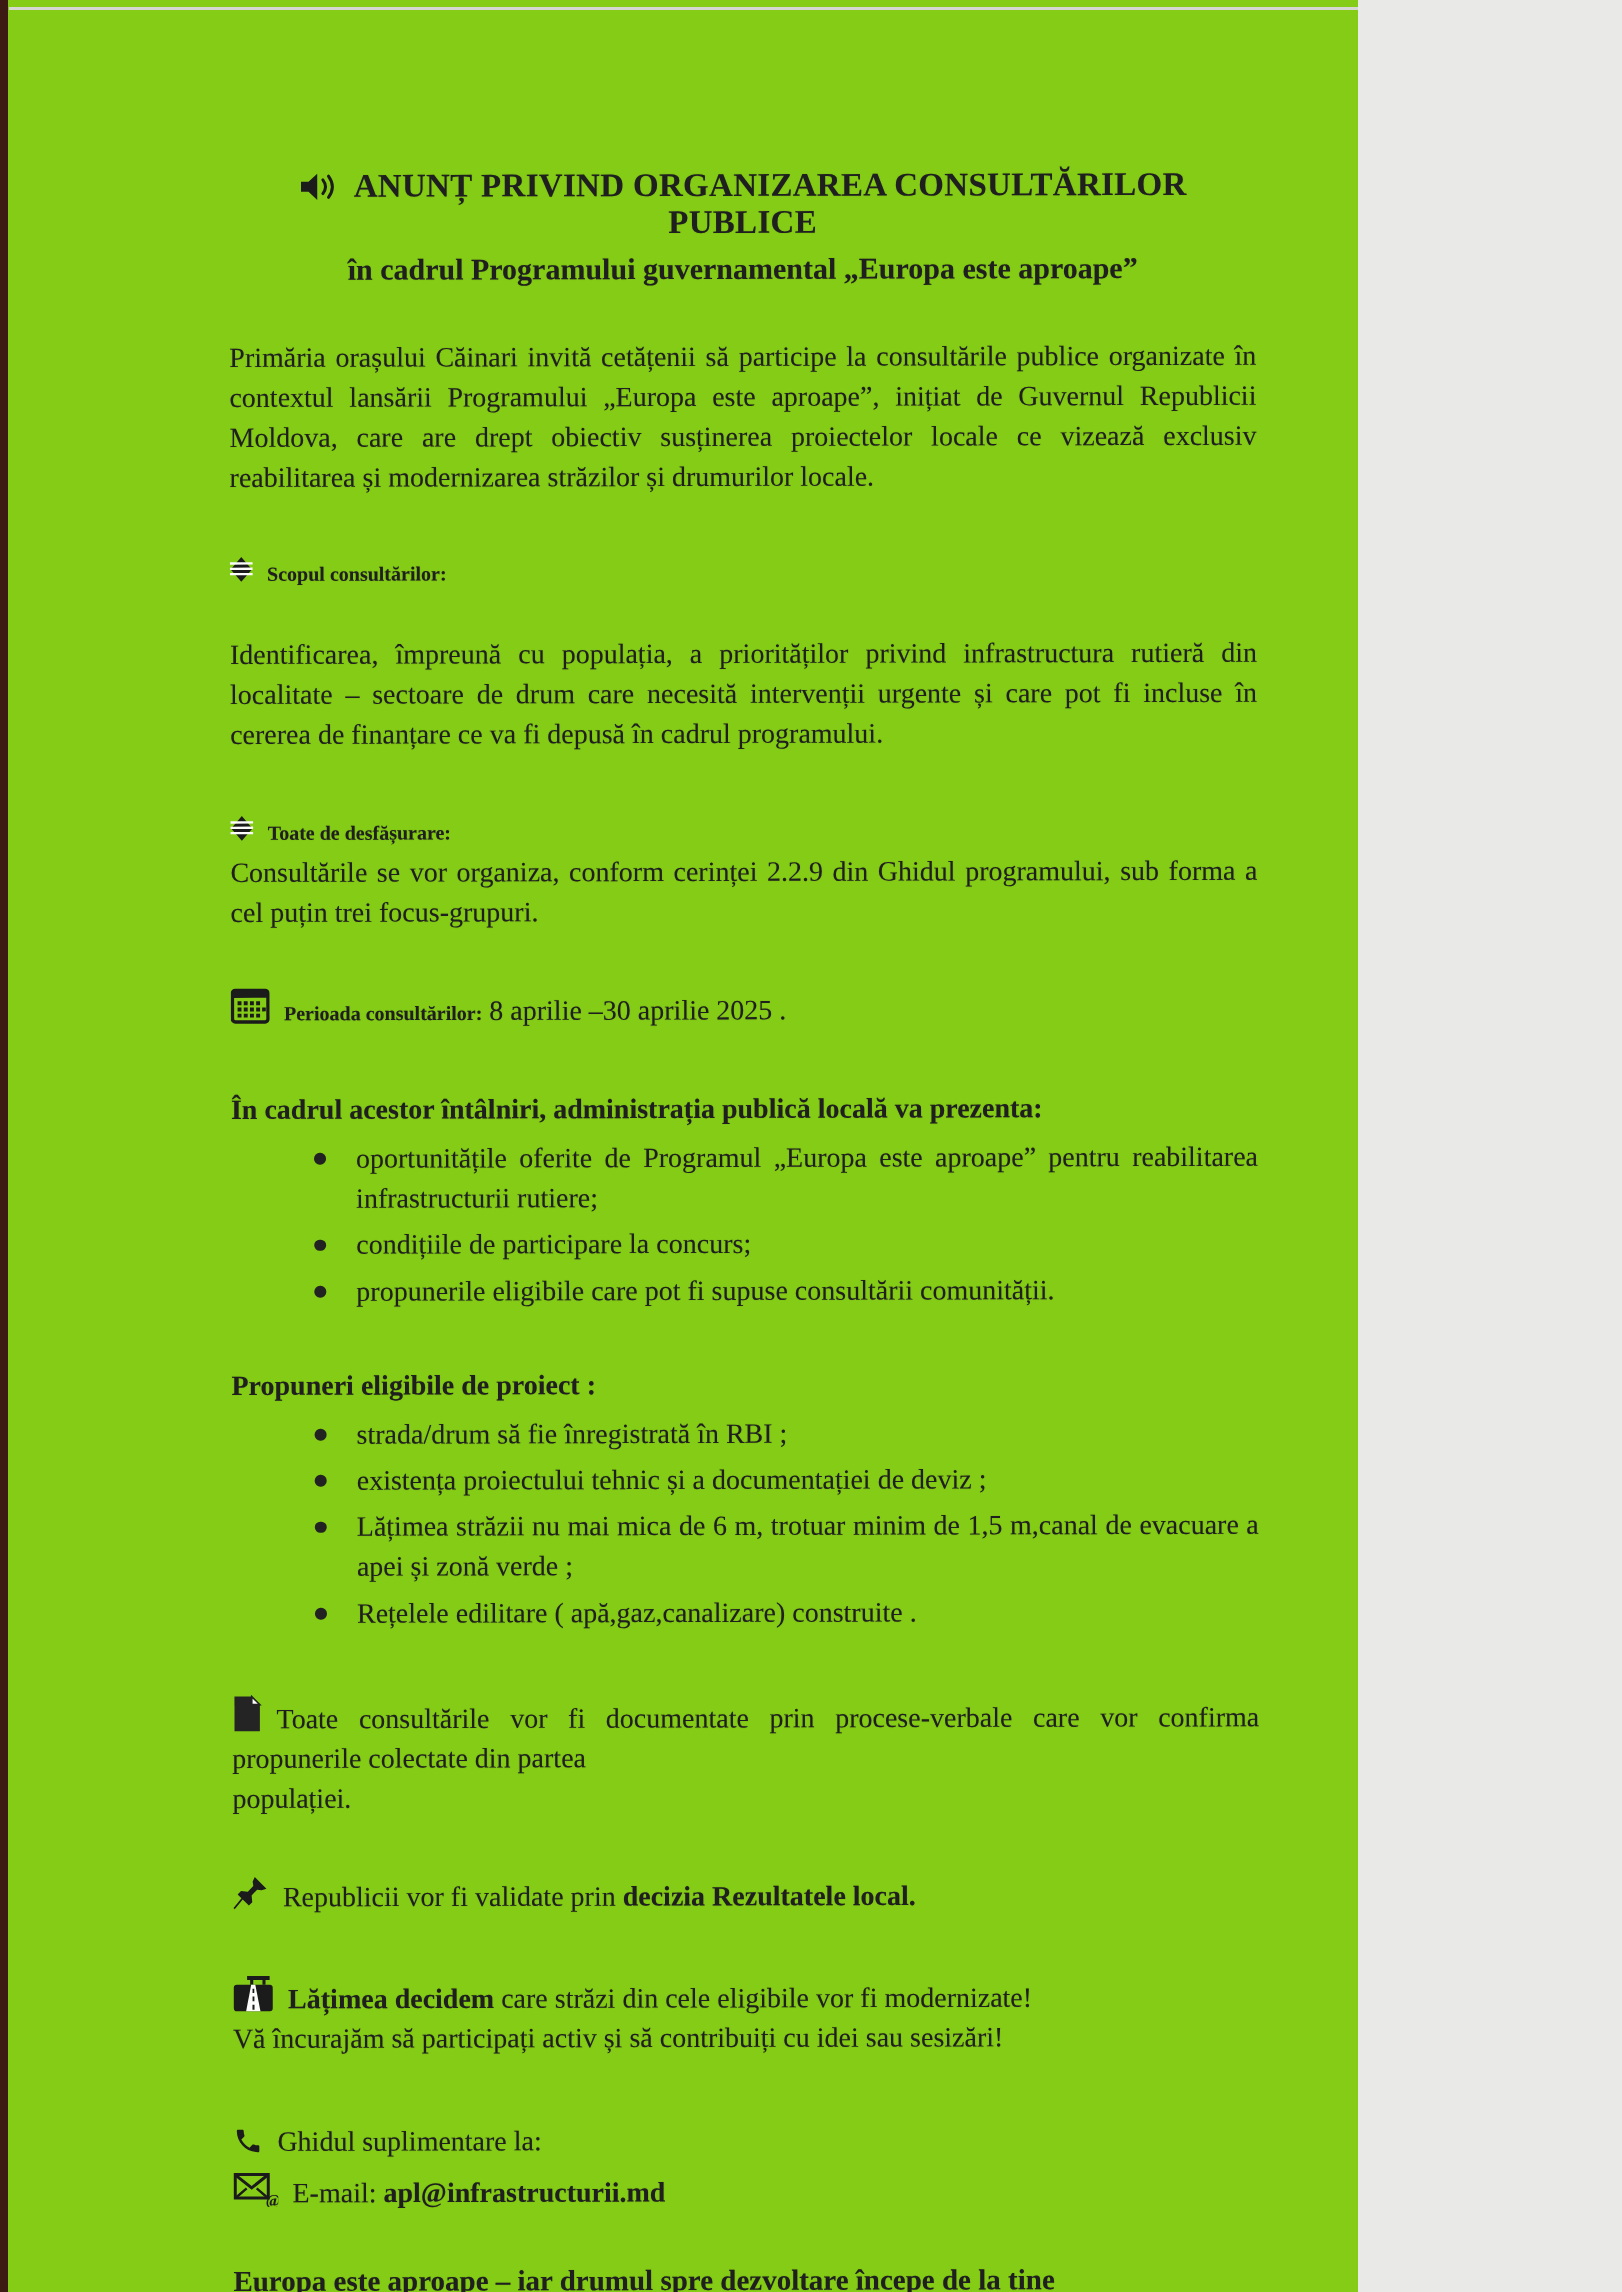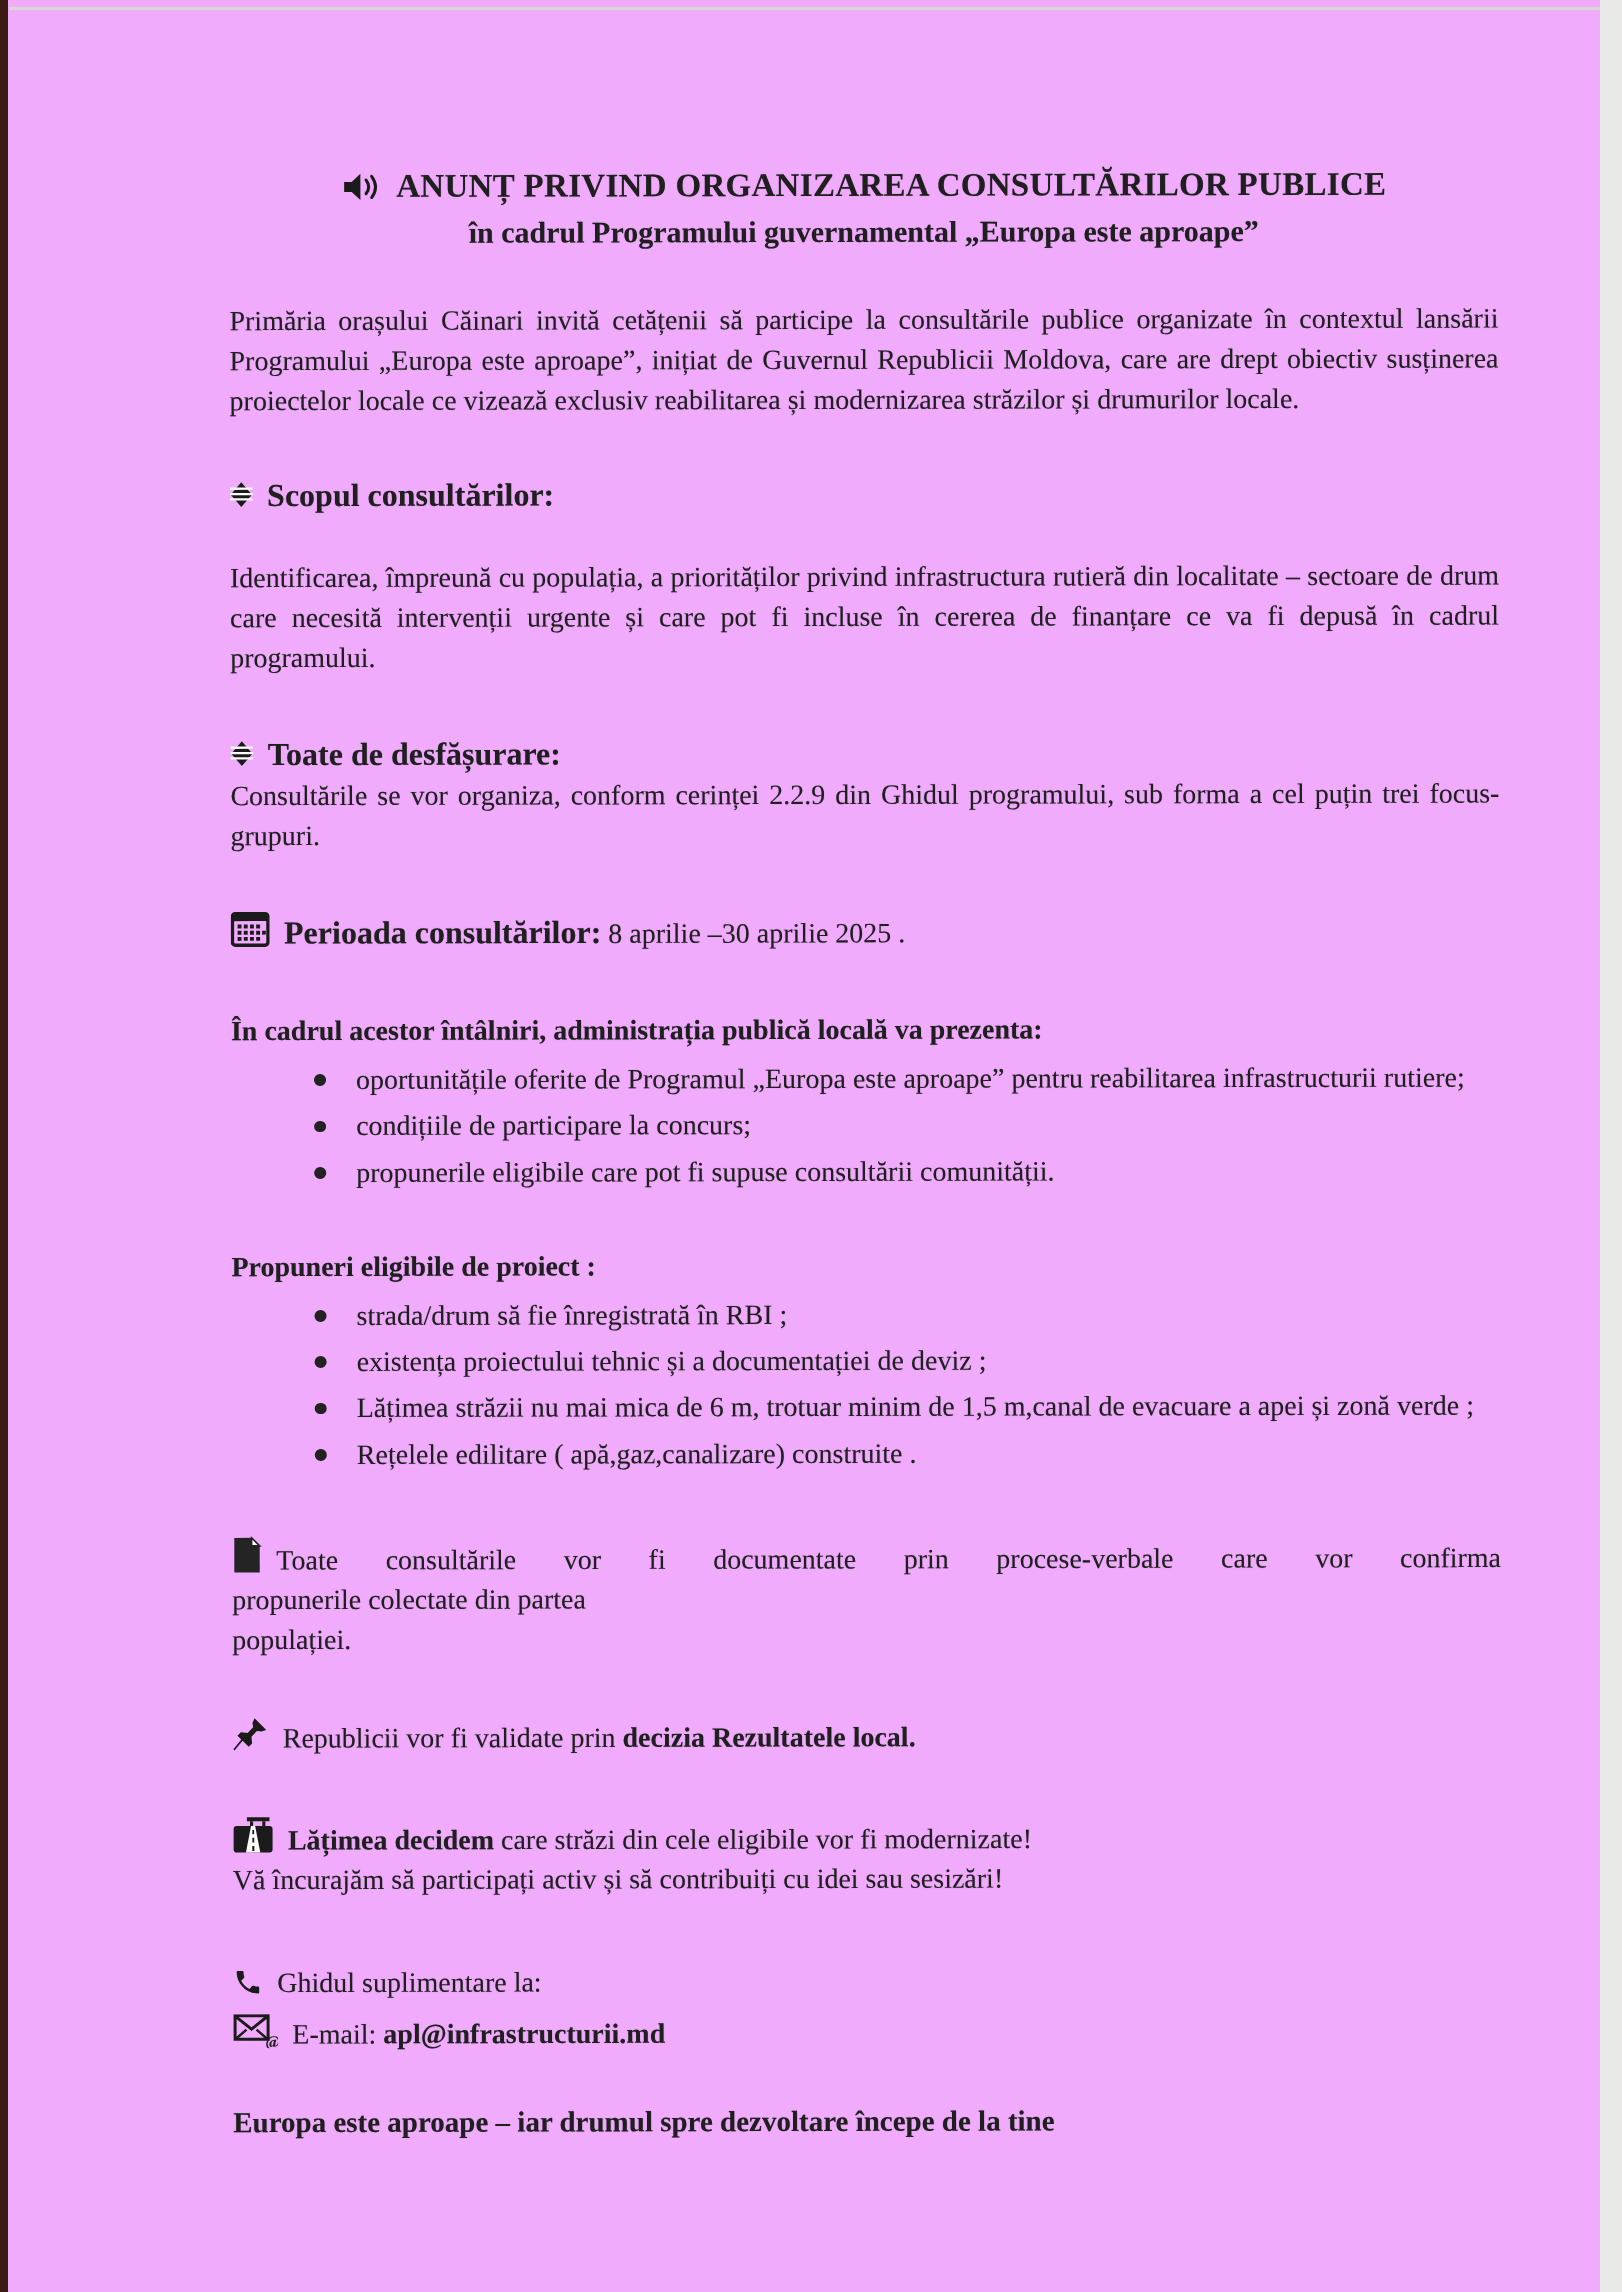--- a/index.html
+++ b/index.html
@@ -1,19 +1,19 @@
 <!DOCTYPE html>
 <html style="font-size:14.3px"><head>
 <meta charset="utf-8">
 <style>
   html,body { margin:0; padding:0; background:#e9e9e7; }
   .page {
     position:relative;
-    width:1600px; height:2293px;
-    background:#f0abfc;
+    width:1358px; height:2293px;
+    background:#84cc16;
     overflow:hidden;
     font-family:"Liberation Serif","DejaVu Serif",serif;
     color:#1f1f1f;
   }
   .scan-strip-left {
     position:absolute; left:0; top:0; width:8px; height:100%;
     background:#3c1b13;
   }
   .scan-line-top {
     position:absolute; left:9px; top:7.2px; right:0; height:2.7px;
@@ -25,21 +25,21 @@
     transform:rotate(-0.12deg);
     text-shadow:0 0 0.9px rgba(40,40,40,.35);
   }
   .title { text-align:center; }
   .title-line1 { font-size:33px; font-weight:bold; letter-spacing:0.3px; }
   .title-line2 { font-size:30px; font-weight:bold; margin-top:10.7px; }
   .para { font-size:28px; line-height:40px; margin:0; }
   .justify { text-align:justify; }
   .jline { text-align:justify; text-align-last:justify; }
   .bold { font-weight:bold; }
-  .hsize { font-size:32px; }
+  .hsize { font-size:20px; }
   .row { font-size:28px; line-height:40px; }
 
   .intro       { margin-top:51px; }
   .scope-h     { margin-top:54px; }
   .scope-p     { margin-top:41px; }
   .mode-h      { margin-top:56px; }
   .period-row  { margin-top:54px; }
   .meetings-h  { margin-top:57px; }
   .eligible-h  { margin-top:54px; }
   .doc-block   { margin-top:61px; }

